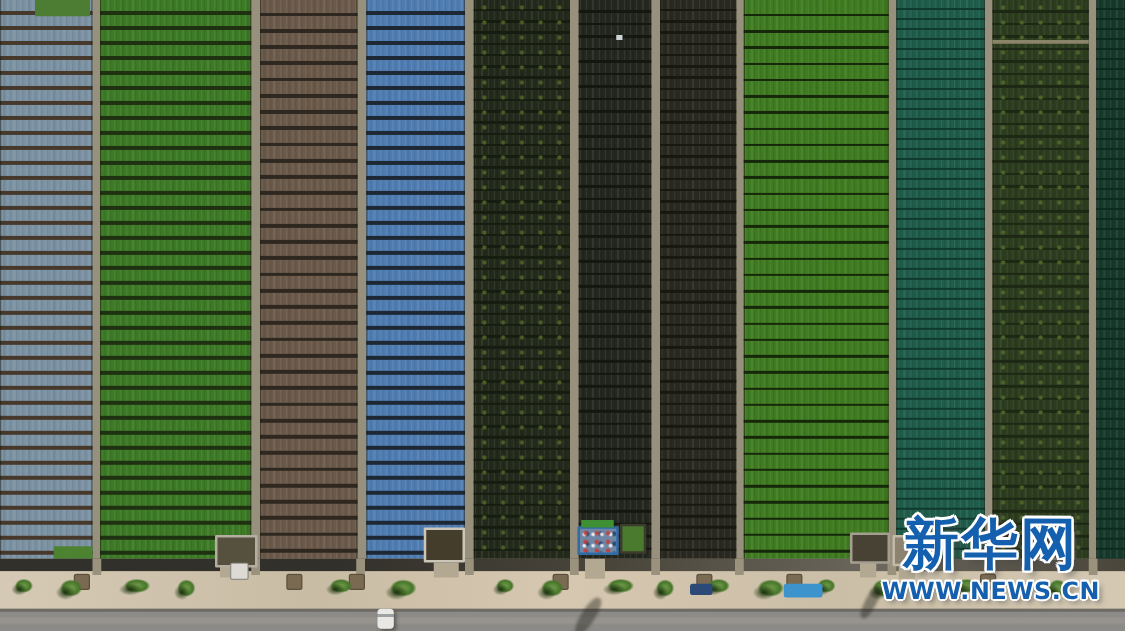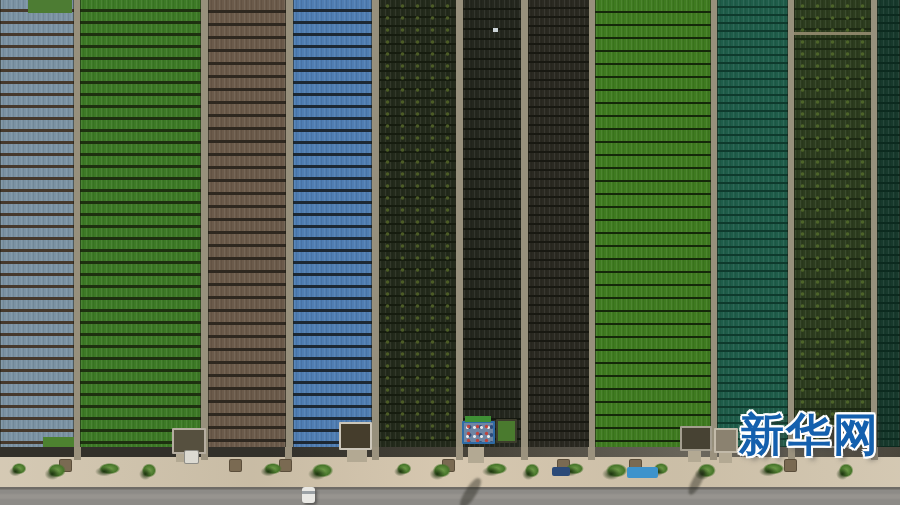--- a/index.html
+++ b/index.html
@@ -69,20 +69,21 @@
       <div class="strip" style="left: 717px; width: 71px; top: 0px; height: 100%; background-color: rgb(31, 93, 74); background-image: repeating-linear-gradient(rgba(0, 0, 0, 0) 0px, rgba(0, 0, 0, 0) 6px, rgb(15, 58, 45) 6px, rgb(15, 58, 45) 8px), repeating-linear-gradient(90deg, rgba(255, 255, 255, 0.07) 0px, rgba(255, 255, 255, 0.07) 1px, rgba(0, 0, 0, 0) 1px, rgba(0, 0, 0, 0) 2px, rgba(0, 0, 0, 0.08) 2px, rgba(0, 0, 0, 0.08) 3px, rgba(0, 0, 0, 0) 3px, rgba(0, 0, 0, 0) 5px); background-size: auto, auto;"></div>
       <div class="strip" style="left: 794px; width: 77px; top: 0px; height: 100%; background-color: rgb(44, 60, 30); background-image: radial-gradient(circle, rgb(77, 100, 41) 1.2px, rgba(0, 0, 0, 0) 2.2px), repeating-linear-gradient(rgba(0, 0, 0, 0) 0px, rgba(0, 0, 0, 0) 8px, rgb(28, 40, 19) 8px, rgb(28, 40, 19) 10px), repeating-linear-gradient(90deg, rgba(255, 255, 255, 0.07) 0px, rgba(255, 255, 255, 0.07) 1px, rgba(0, 0, 0, 0) 1px, rgba(0, 0, 0, 0) 2px, rgba(0, 0, 0, 0.08) 2px, rgba(0, 0, 0, 0.08) 3px, rgba(0, 0, 0, 0) 3px, rgba(0, 0, 0, 0) 5px); background-size: 15px 12px, auto, auto;"></div>
       <div class="strip" style="left: 877px; width: 23px; top: 0px; height: 100%; background-color: rgb(23, 57, 44); background-image: repeating-linear-gradient(rgba(0, 0, 0, 0) 0px, rgba(0, 0, 0, 0) 6px, rgb(12, 42, 31) 6px, rgb(12, 42, 31) 8px), repeating-linear-gradient(90deg, rgba(255, 255, 255, 0.07) 0px, rgba(255, 255, 255, 0.07) 1px, rgba(0, 0, 0, 0) 1px, rgba(0, 0, 0, 0) 2px, rgba(0, 0, 0, 0.08) 2px, rgba(0, 0, 0, 0.08) 3px, rgba(0, 0, 0, 0) 3px, rgba(0, 0, 0, 0) 5px); background-size: auto, auto;"></div>
       <div style="left: 28px; top: 0px; width: 44px; height: 13px; background-color: rgb(77, 124, 51);"></div>
       <div style="left: 43px; top: 437px; width: 31px; height: 10px; background-color: rgb(77, 130, 48);"></div>
       <div style="left: 794px; top: 32px; width: 77px; height: 3px; background-color: rgb(138, 132, 104);"></div>
       <div style="left: 493px; top: 28px; width: 5px; height: 4px; background-color: rgb(204, 212, 216);"></div>
     </div>
   <div class="watermark">
     <div class="wm-title" style="color: rgb(20, 96, 174);">新华网</div>
+    <div class="wm-url" style="color: rgb(20, 96, 174);">WWW.NEWS.CN</div>
   </div>
 <div class="band" style="left: 0px; top: 447px; width: 900px; height: 10px; background: linear-gradient(90deg, rgb(50, 48, 42) 0%, rgb(50, 48, 42) 30%, rgb(74, 70, 60) 55%, rgb(107, 103, 93) 78%, rgb(74, 70, 60) 100%);"></div>
     <div class="band" style="left: 0px; top: 457px; width: 900px; height: 30px; background-color: rgb(207, 194, 170); background-image: linear-gradient(90deg, rgba(255, 255, 255, 0.12) 0%, rgba(0, 0, 0, 0.03) 28%, rgba(255, 230, 210, 0.15) 50%, rgba(0, 0, 0, 0.02) 75%, rgba(255, 255, 255, 0.1) 100%);"></div>
     <div class="band" style="left: 0px; top: 487px; width: 900px; height: 18px; background: linear-gradient(rgb(110, 107, 102) 0px, rgb(110, 107, 102) 2px, rgb(141, 139, 135) 3px, rgb(141, 139, 135) 6px, rgb(151, 148, 143) 8px, rgb(151, 148, 143) 11px, rgb(141, 139, 135) 13px, rgb(141, 139, 135) 100%);"></div>
     <div style="left: 73.5px; top: 447px; width: 7px; height: 13px; background-color: rgb(155, 146, 126);"></div>
     <div style="left: 200.5px; top: 447px; width: 7px; height: 13px; background-color: rgb(155, 146, 126);"></div>
     <div style="left: 284.5px; top: 447px; width: 7px; height: 13px; background-color: rgb(155, 146, 126);"></div>
     <div style="left: 371.5px; top: 447px; width: 7px; height: 13px; background-color: rgb(155, 146, 126);"></div>
     <div style="left: 455.5px; top: 447px; width: 7px; height: 13px; background-color: rgb(155, 146, 126);"></div>
     <div style="left: 520.5px; top: 447px; width: 7px; height: 13px; background-color: rgb(155, 146, 126);"></div>

